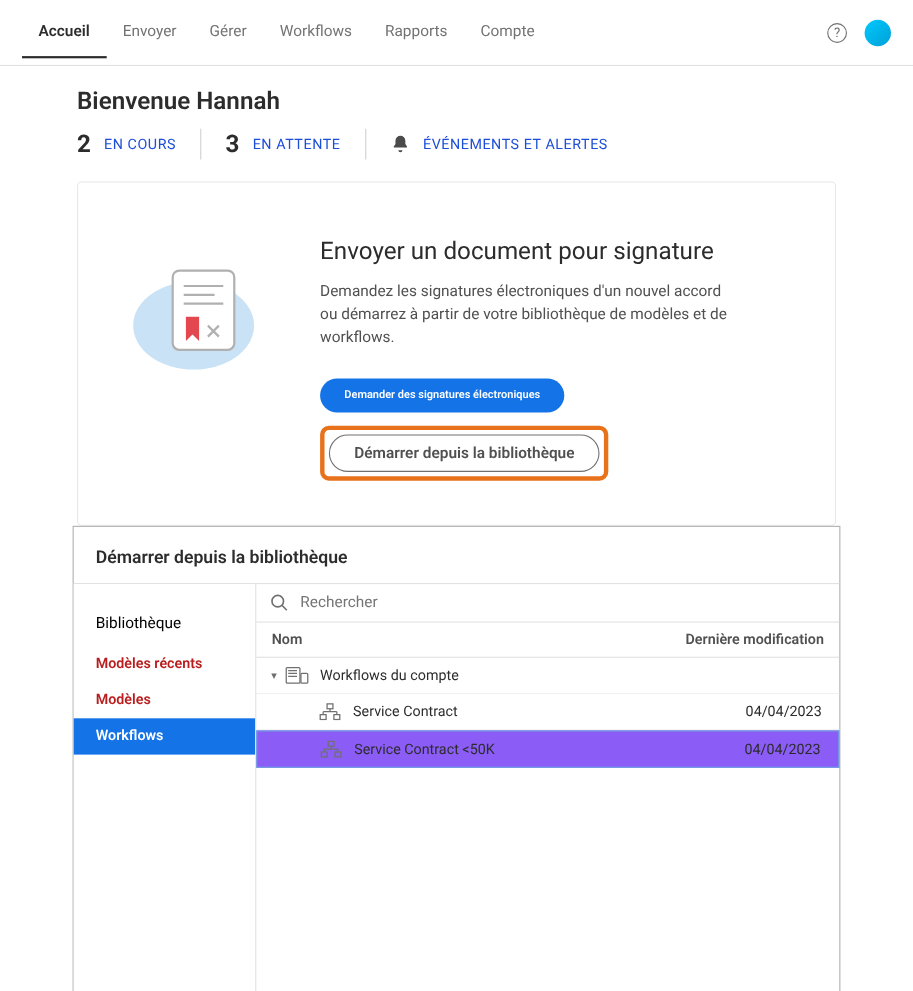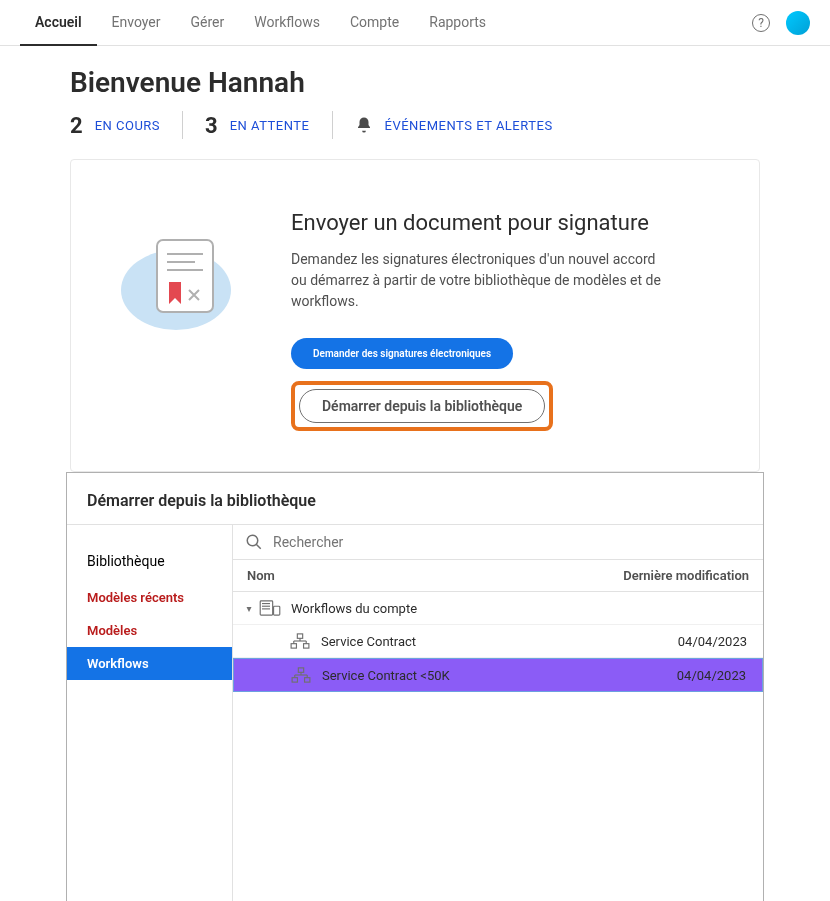--- a/index.html
+++ b/index.html
@@ -1,27 +1,27 @@
 <!DOCTYPE html>
 <html><head>
   <meta charset="utf-8">
   <style>
     * { margin: 0; padding: 0; box-sizing: border-box; font-family: -apple-system, BlinkMacSystemFont, "Segoe UI", Roboto, Helvetica, Arial, sans-serif; }
     body { background: #fff; color: #2c2c2c; width: 830px; }
     
-    .top-nav { display: flex; align-items: center; justify-content: space-between; padding: 0 20px; border-bottom: 1px solid #e1e1e1; height: 46px; }
+    .top-nav { display: flex; align-items: center; justify-content: space-between; padding: 0 20px; border-bottom: 1px solid #e1e1e1; height: 60px; }
     .nav-tabs { display: flex; gap: 0; }
     .nav-tab { padding: 14px 15px; font-size: 14px; color: #737373; cursor: pointer; border-bottom: 2px solid transparent; }
     .nav-tab.active { color: #2c2c2c; font-weight: 600; border-bottom: 2px solid #2c2c2c; }
     .nav-right { display: flex; align-items: center; gap: 16px; }
     .help-icon { width: 18px; height: 18px; border: 1.5px solid #707070; border-radius: 50%; display: flex; align-items: center; justify-content: center; font-size: 12px; color: #707070; cursor: pointer; }
     .avatar { width: 24px; height: 24px; border-radius: 50%; background: linear-gradient(135deg, #00c9ff 0%, #00a0d6 100%); }
     
     .content { padding: 20px 70px 0 70px; }
-    .welcome { font-size: 28px; font-weight: 600; margin-bottom: 12px; }
+    .welcome { font-size: 22px; font-weight: 600; margin-bottom: 12px; }
     
     .stats-row { display: flex; align-items: center; gap: 0; margin-bottom: 20px; }
     .stat-item { display: flex; align-items: center; gap: 12px; padding: 0 22px; }
     .stat-item:first-child { padding-left: 0; }
     .stat-sep { width: 1px; height: 28px; background: #d0d0d0; }
     .stat-num { font-size: 22px; font-weight: 700; color: #2c2c2c; }
     .stat-label { font-size: 13px; letter-spacing: 0.5px; color: #1d4ed8; }
     .bell-icon { width: 18px; height: 18px; }
     
     .hero-card { background: #fff; border: 1px solid #e8e8e8; border-radius: 4px; padding: 50px 30px 40px 50px; display: flex; gap: 50px; align-items: flex-start; }
@@ -57,22 +57,22 @@
   </style>
 </head>
 <body>
 
 <div class="top-nav">
   <div class="nav-tabs">
     <div class="nav-tab active">Accueil</div>
     <div class="nav-tab">Envoyer</div>
     <div class="nav-tab">Gérer</div>
     <div class="nav-tab">Workflows</div>
+    <div class="nav-tab">Rapports</div>
     <div class="nav-tab">Compte</div>
-    <div class="nav-tab">Rapports</div>
   </div>
   <div class="nav-right">
     <div class="help-icon">?</div>
     <div class="avatar"></div>
   </div>
 </div>
 
 <div class="content">
   <h1 class="welcome">Bienvenue Hannah</h1>
 

